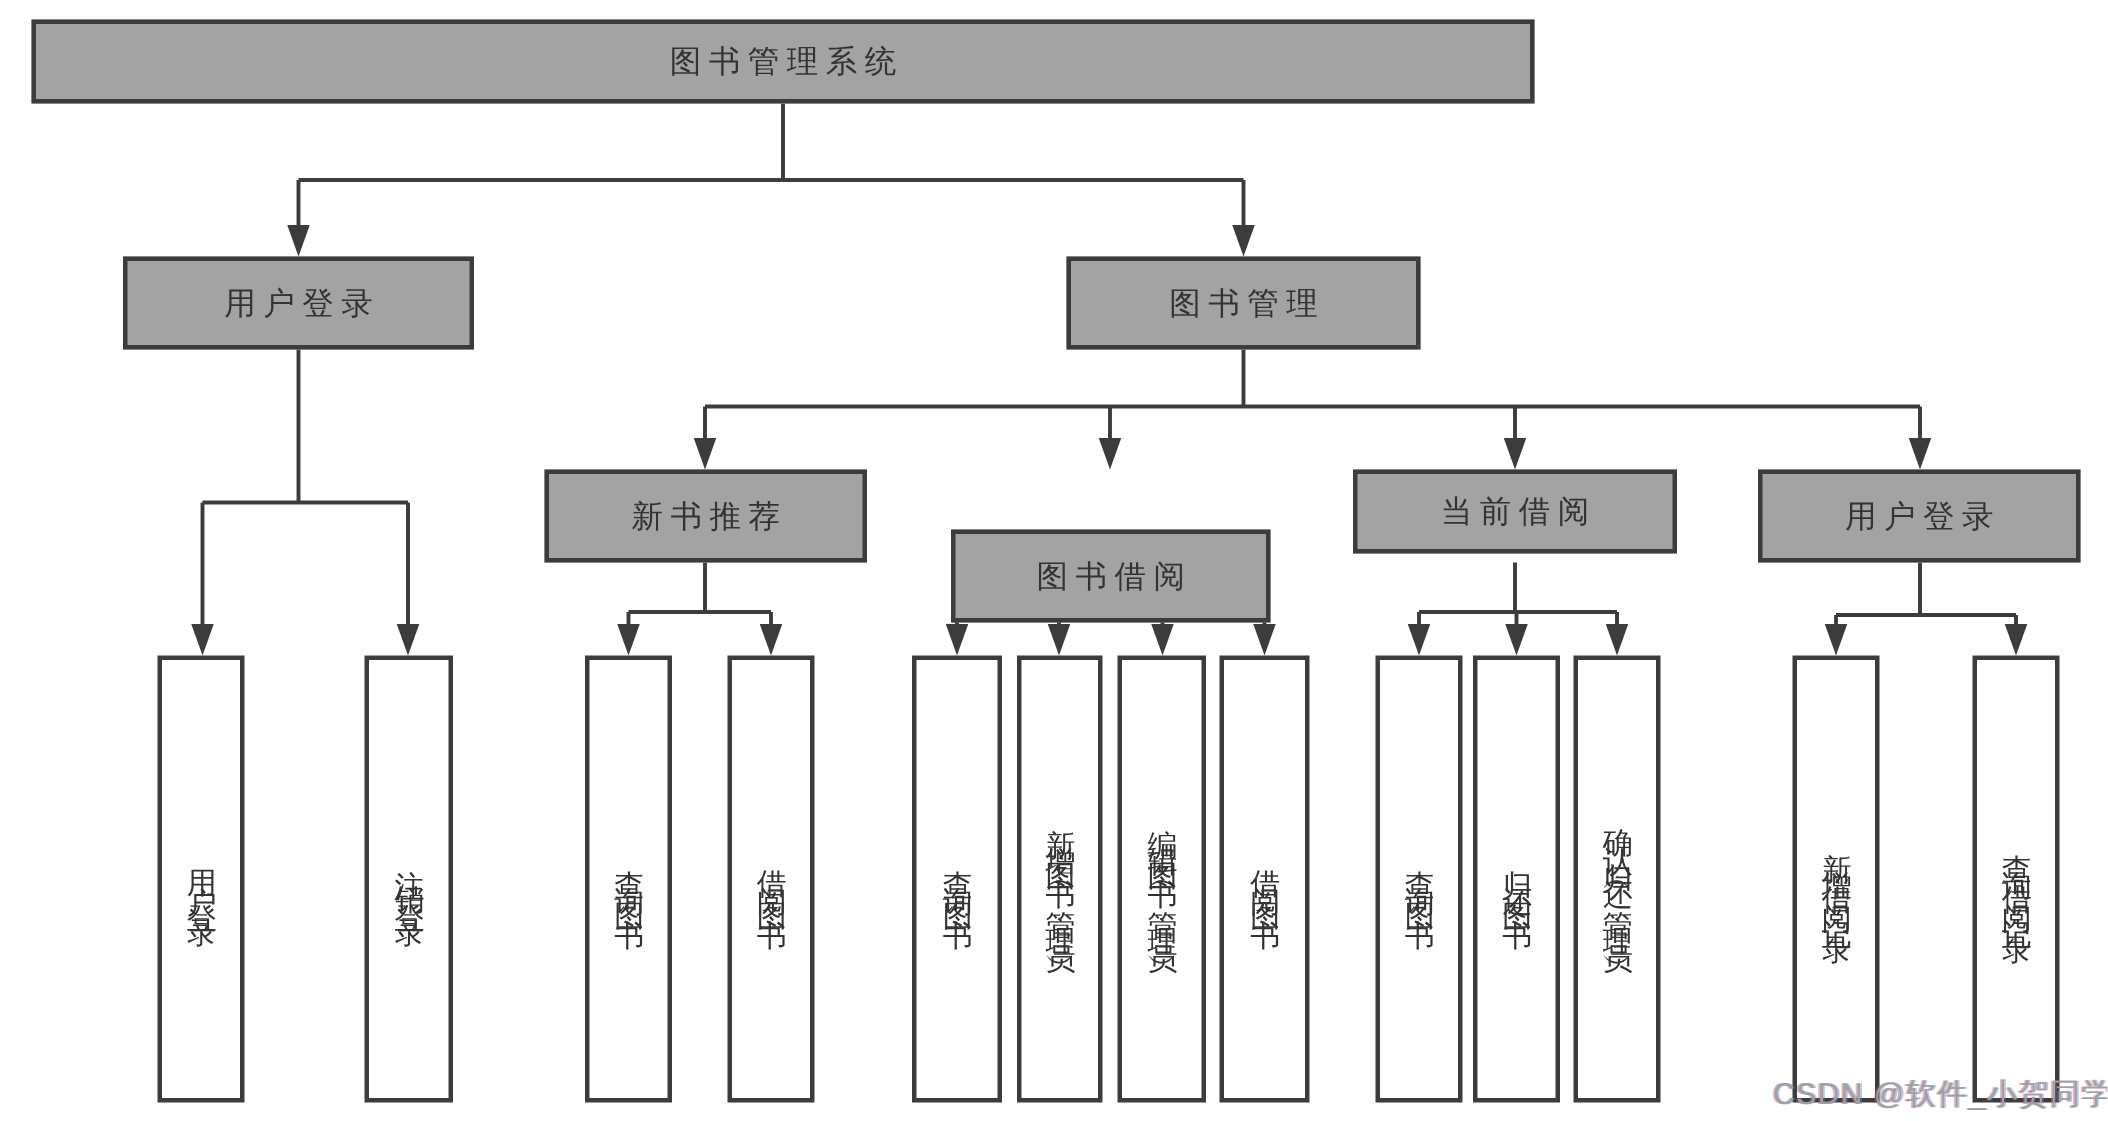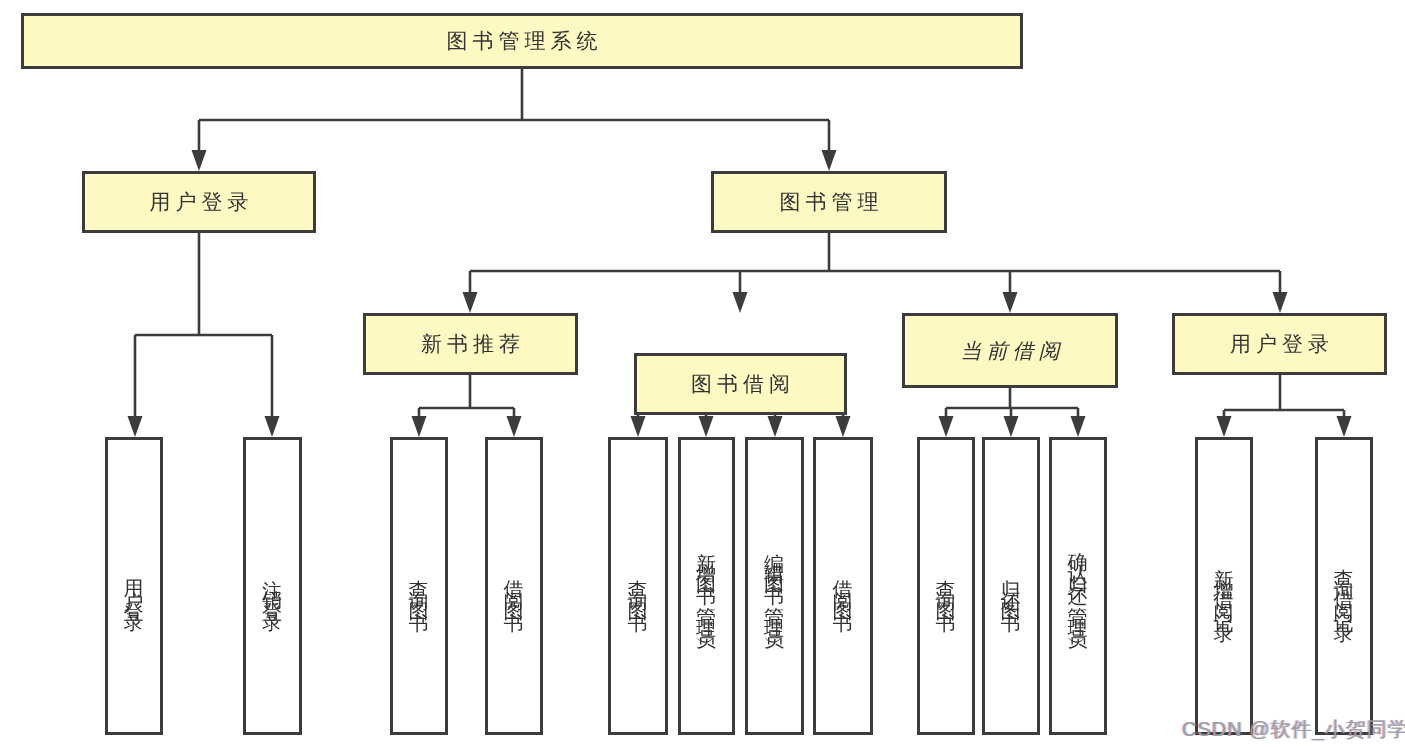--- a/index.html
+++ b/index.html
@@ -18,21 +18,21 @@
   #connector-svg {
     position: absolute;
     left: 0; top: 0;
     width: 1405px; height: 747px;
     pointer-events: none;
   }
   .hbox {
     position: absolute;
     box-sizing: border-box;
     border: 3px solid #3c3c3c;
-    background: #fef9c3;
+    background: #a3a3a3;
     display: flex;
     align-items: center;
     justify-content: center;
     color: #333333;
     font-size: 21px;
     letter-spacing: 5px;
     text-indent: 5px; 
     white-space: nowrap;
     z-index: 2;
   }
@@ -114,21 +114,21 @@
     </g>
   </svg>
 
   <div class="hbox" style="left:21px; top:13px; width:1002px; height:56px;">图书管理系统</div>
 
   <div class="hbox" style="left:82px; top:171px; width:234px; height:62px;">用户登录</div>
   <div class="hbox" style="left:363px; top:313px; width:215px; height:62px;">新书推荐</div>
 
   <div class="hbox" style="left:711px; top:171px; width:236px; height:62px;">图书管理</div>
   <div class="hbox" style="left:634px; top:313px; width:213px; height:62px;margin-top:40px;">图书借阅</div>
-  <div class="hbox" style="left:902px; top:313px; width:216px; height:75px;font-style:italic;">当前借阅</div>
+  <div class="hbox" style="left:902px; top:313px; width:216px; height:56px;">当前借阅</div>
   <div class="hbox" style="left:1172px; top:313px; width:215px; height:62px;">用户登录</div>
 
   <div class="vbox" style="left:105px; width:58px;">用户登录</div>
   <div class="vbox" style="left:243px; width:59px;">注销登录</div>
 
   <div class="vbox" style="left:390px; width:58px;">查询图书</div>
   <div class="vbox" style="left:485px; width:58px;">借阅图书</div>
 
   <div class="vbox" style="left:608px; width:60px;">查询图书</div>
   <div class="vbox" style="left:678px; width:57px;">新增图书（管理员）</div>

